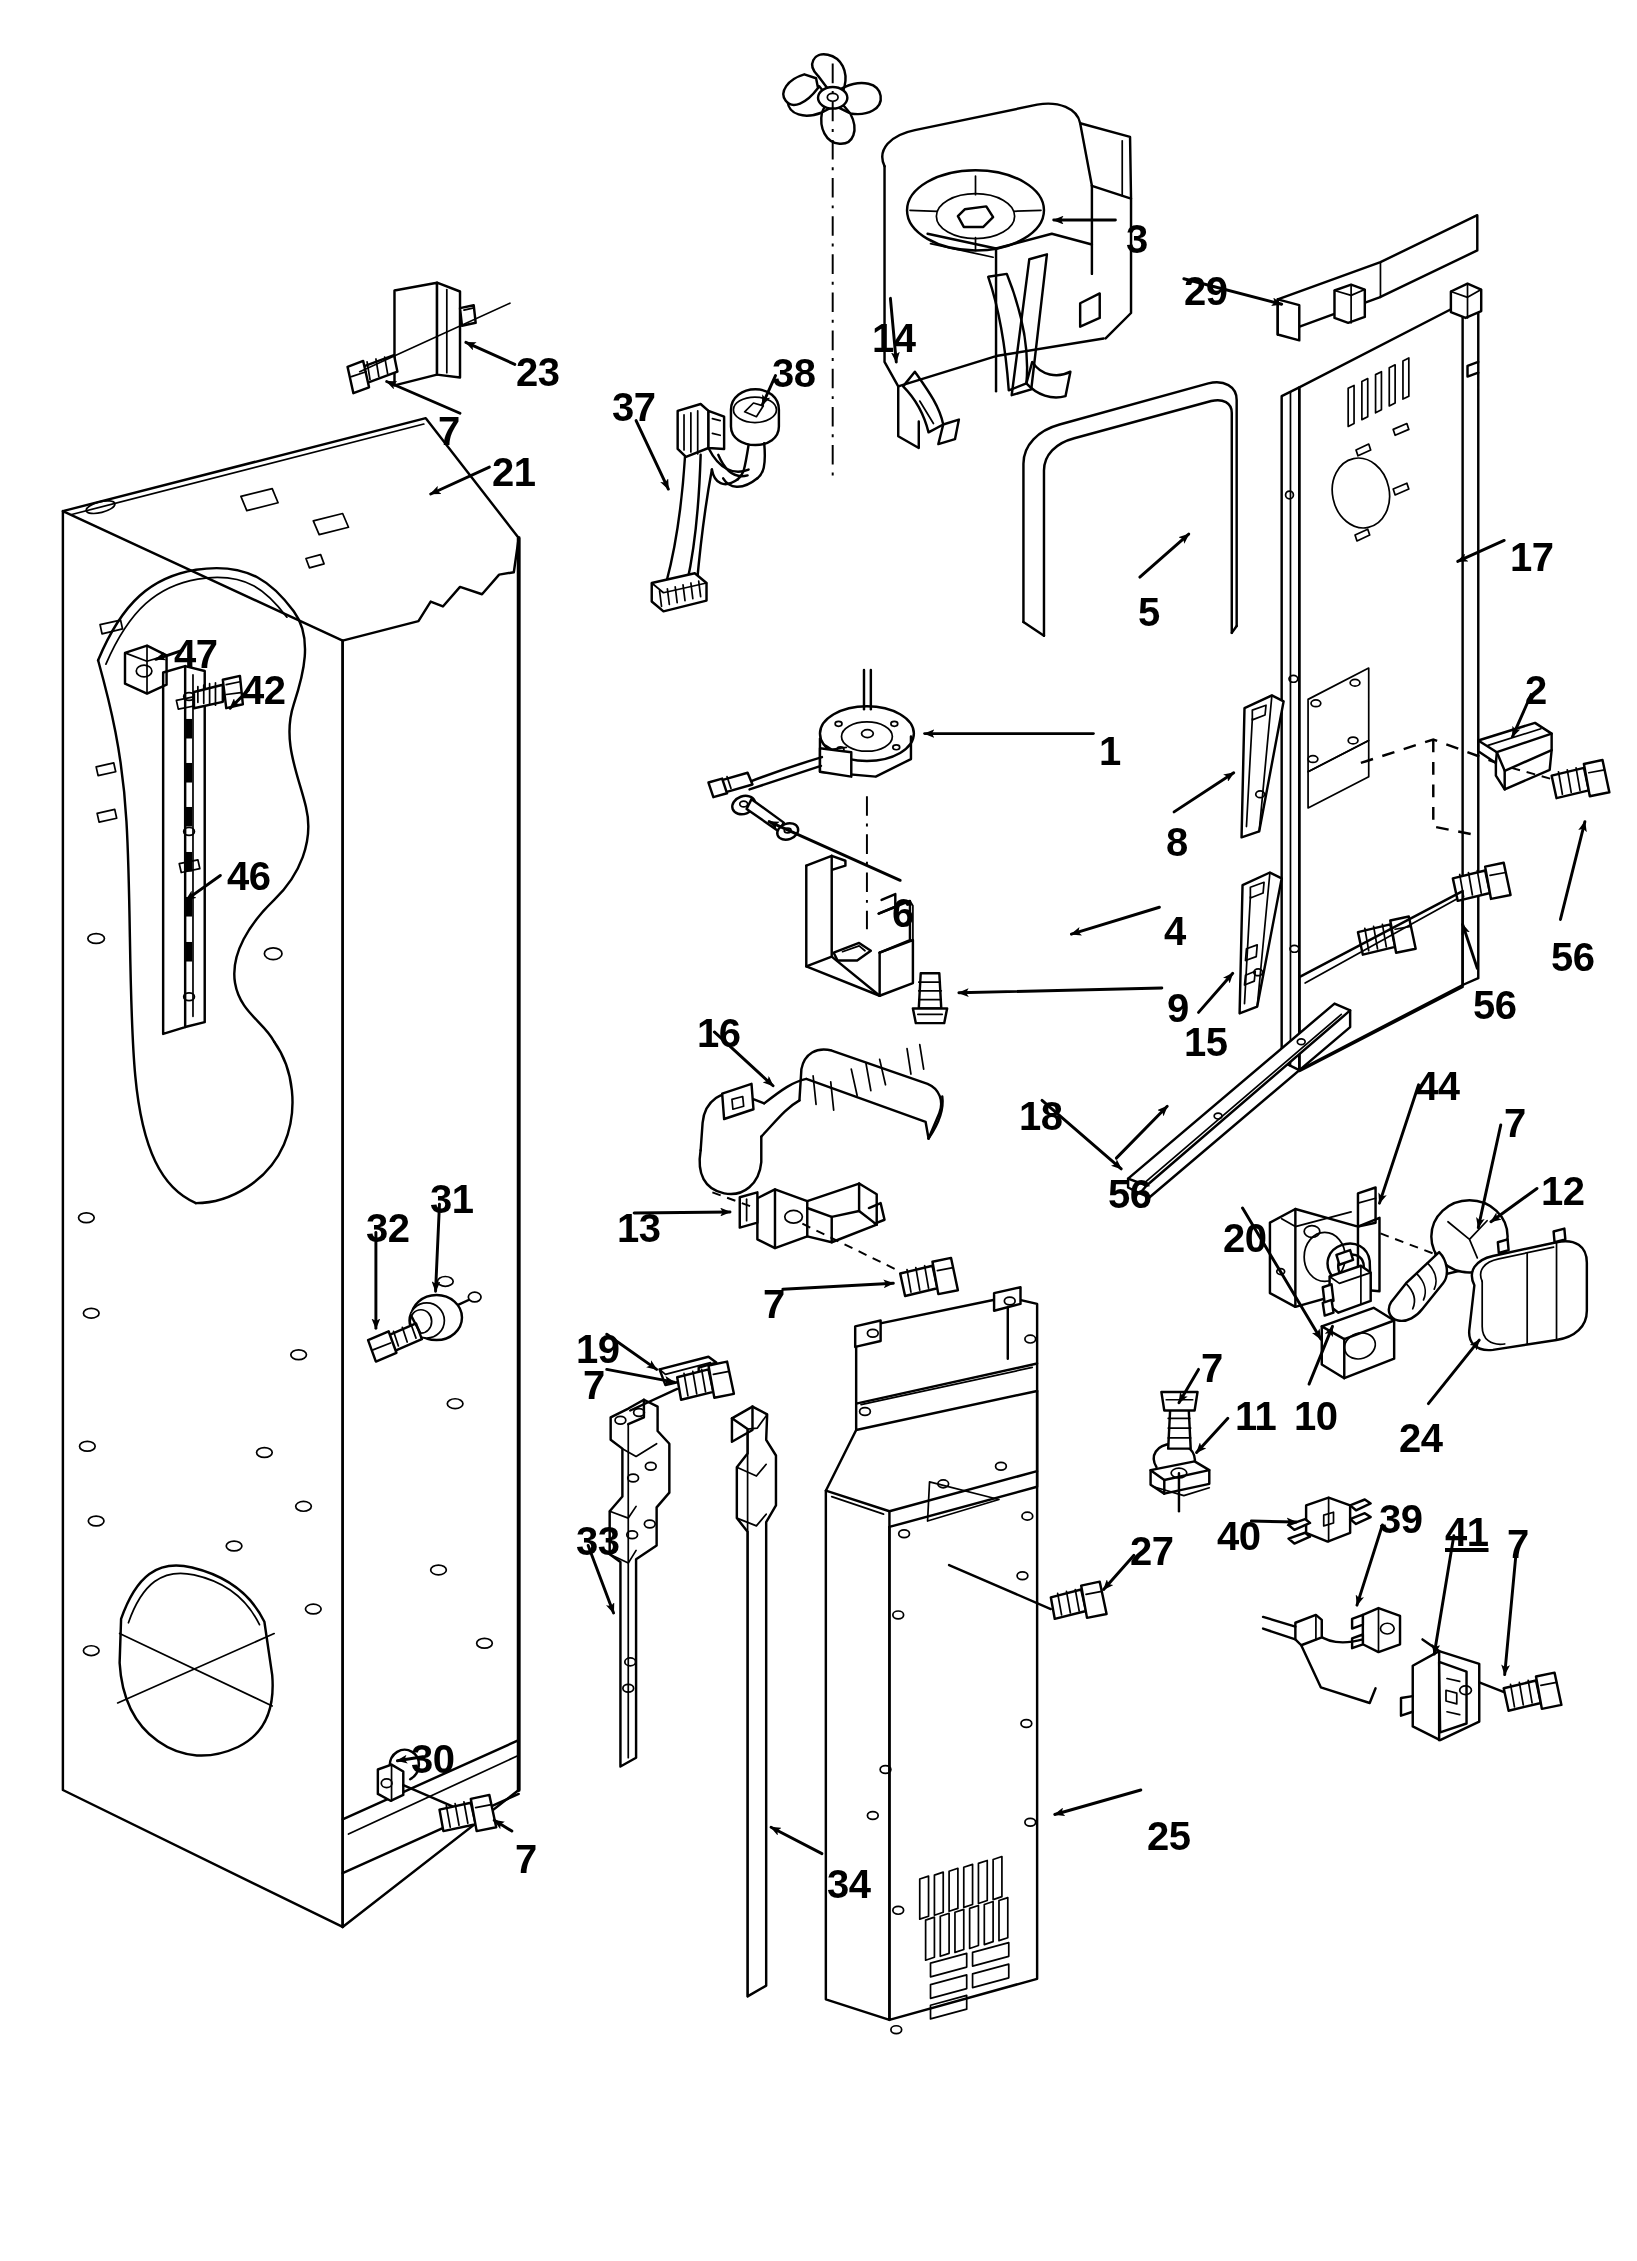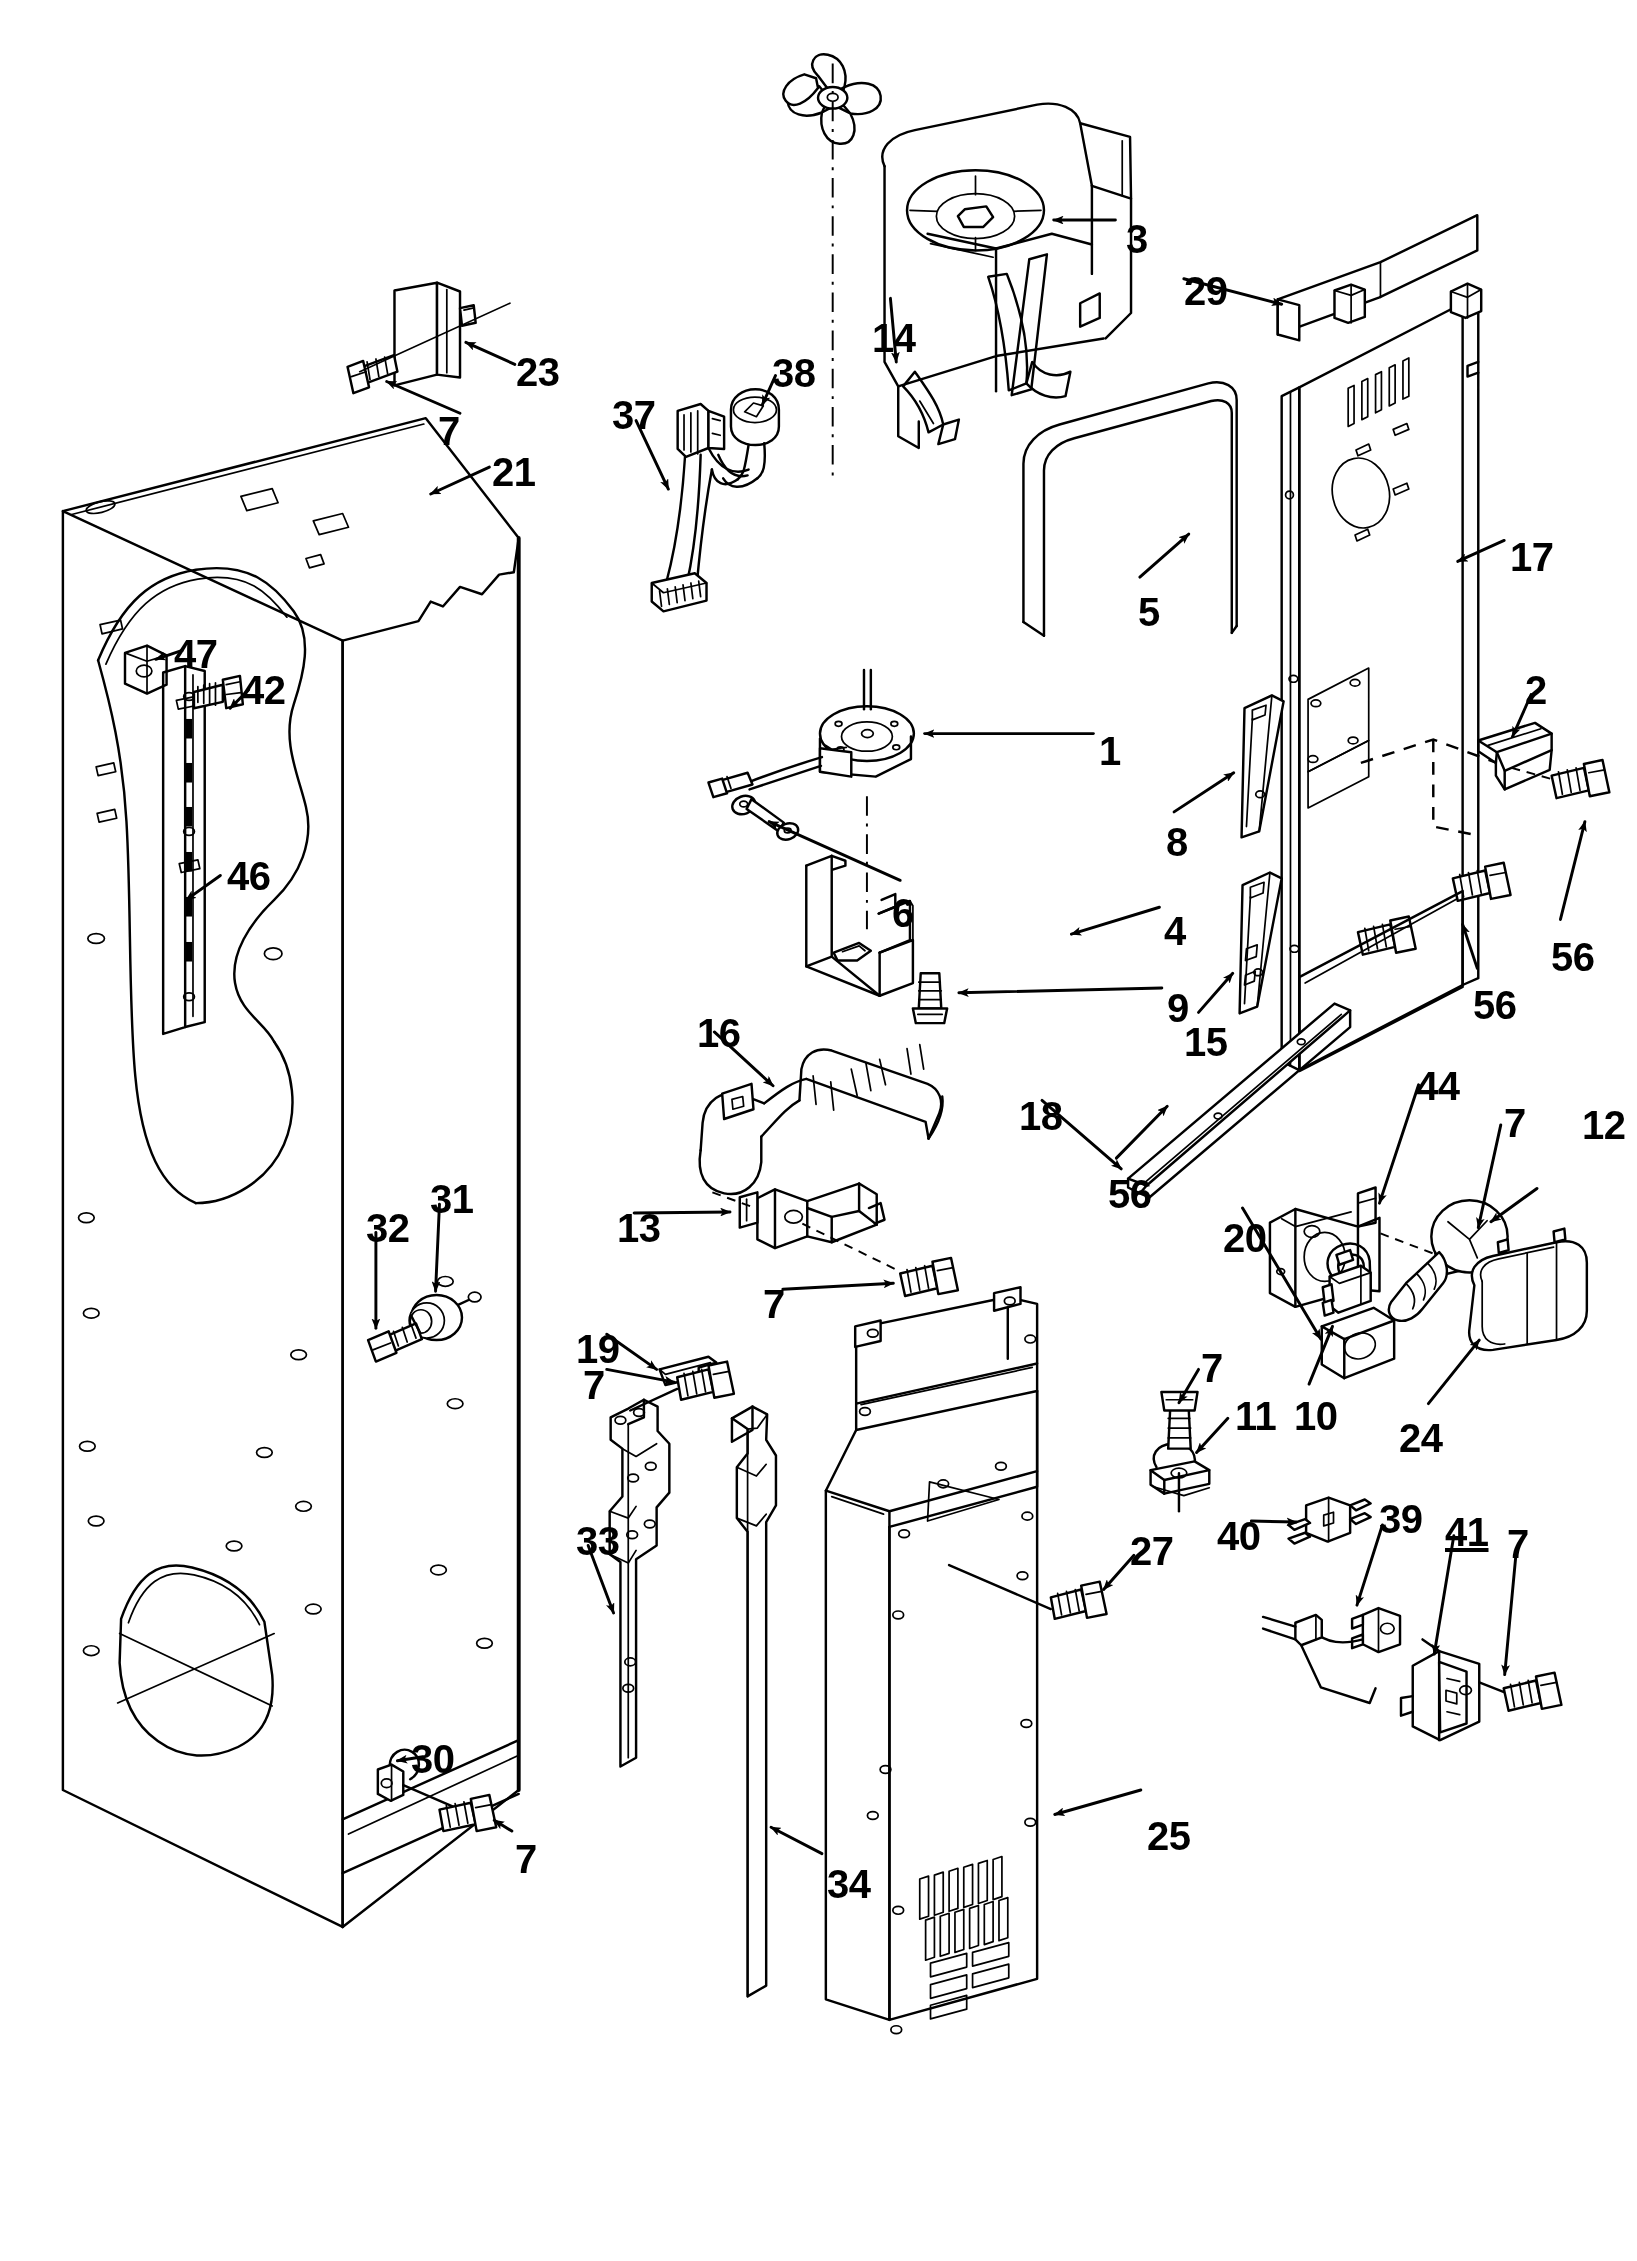--- a/index.html
+++ b/index.html
@@ -839,21 +839,21 @@
       <path d="M2332 3660 L2156 3710" marker-end="url(#arw)"></path>
 
       <path d="M1680 3790 L1576 3736" marker-end="url(#arw)"></path>
     </g>
   </svg>
 
   <div id="callout-layer">
       <div class="callout" style="left: 516px; top: 352px;">23</div>
       <div class="callout" style="left: 438px; top: 411px;">7</div>
       <div class="callout" style="left: 492px; top: 452px;">21</div>
-      <div class="callout" style="left: 612px; top: 395px;">37</div>
+      <div class="callout" style="left: 612px; top: 387px;">37</div>
       <div class="callout" style="left: 772px; top: 353px;">38</div>
       <div class="callout" style="left: 872px; top: 274px; margin-top: 44px;">14</div>
       <div class="callout" style="left: 1126px; top: 219px;">3</div>
       <div class="callout" style="left: 1184px; top: 271px;">29</div>
       <div class="callout" style="left: 1510px; top: 537px;">17</div>
       <div class="callout" style="left: 1138px; top: 592px;">5</div>
       <div class="callout" style="left: 1099px; top: 731px;">1</div>
       <div class="callout" style="left: 1525px; top: 670px;">2</div>
       <div class="callout" style="left: 1166px; top: 822px;">8</div>
       <div class="callout" style="left: 892px; top: 893px;">6</div>
@@ -864,21 +864,21 @@
       <div class="callout" style="left: 1184px; top: 1022px;">15</div>
       <div class="callout" style="left: 174px; top: 634px;">47</div>
       <div class="callout" style="left: 242px; top: 670px; text-align: right;">42</div>
       <div class="callout" style="left: 227px; top: 856px;">46</div>
       <div class="callout" style="left: 697px; top: 1013px;">16</div>
       <div class="callout" style="left: 1019px; top: 1096px;">18</div>
       <div class="callout" style="left: 1108px; top: 1174px;">56</div>
       <div class="callout" style="left: 1416px; top: 1066px;">44</div>
       <div class="callout" style="left: 1504px; top: 1103px;">7</div>
       <div class="callout" style="left: 1223px; top: 1218px;">20</div>
-      <div class="callout" style="left: 1541px; top: 1105px; margin-left: 41px;">12</div>
+      <div class="callout" style="left: 1541px; top: 1171px;">12</div>
       <div class="callout" style="left: 617px; top: 1208px;">13</div>
       <div class="callout" style="left: 763px; top: 1284px;">7</div>
       <div class="callout" style="left: 366px; top: 1208px;">32</div>
       <div class="callout" style="left: 430px; top: 1179px;">31</div>
       <div class="callout" style="left: 1201px; top: 1348px;">7</div>
       <div class="callout" style="left: 1235px; top: 1396px;">11</div>
       <div class="callout" style="left: 1294px; top: 1396px;">10</div>
       <div class="callout" style="left: 1399px; top: 1418px;">24</div>
       <div class="callout" style="left: 576px; top: 1329px;">19</div>
       <div class="callout" style="left: 583px; top: 1365px;">7</div>

